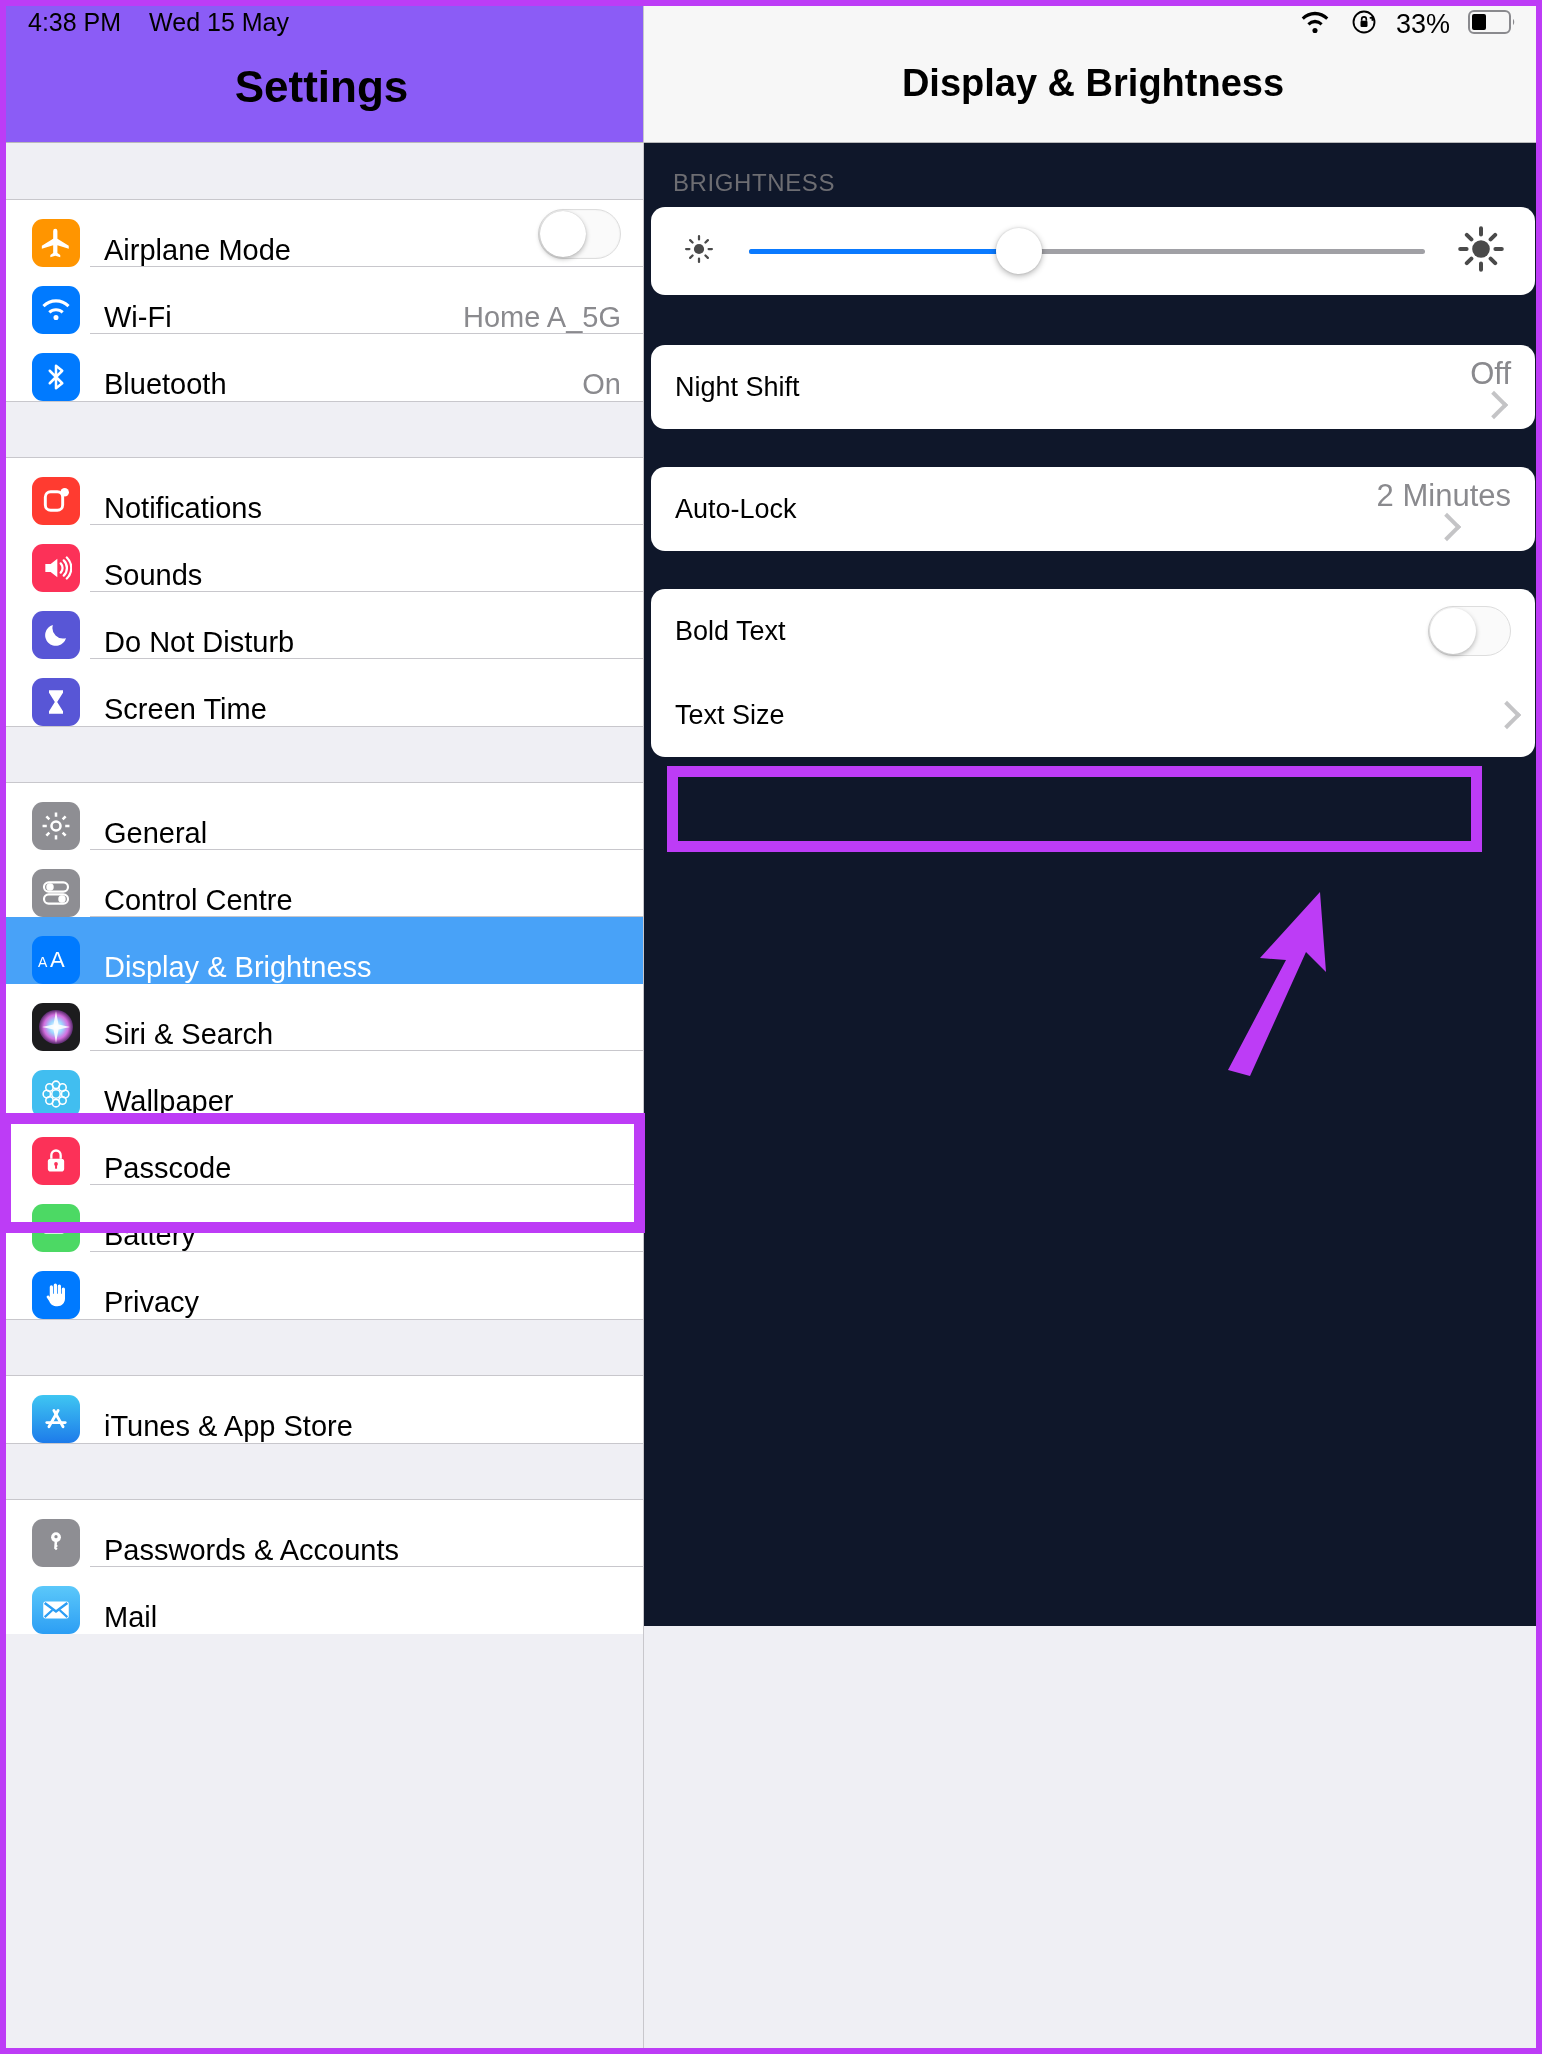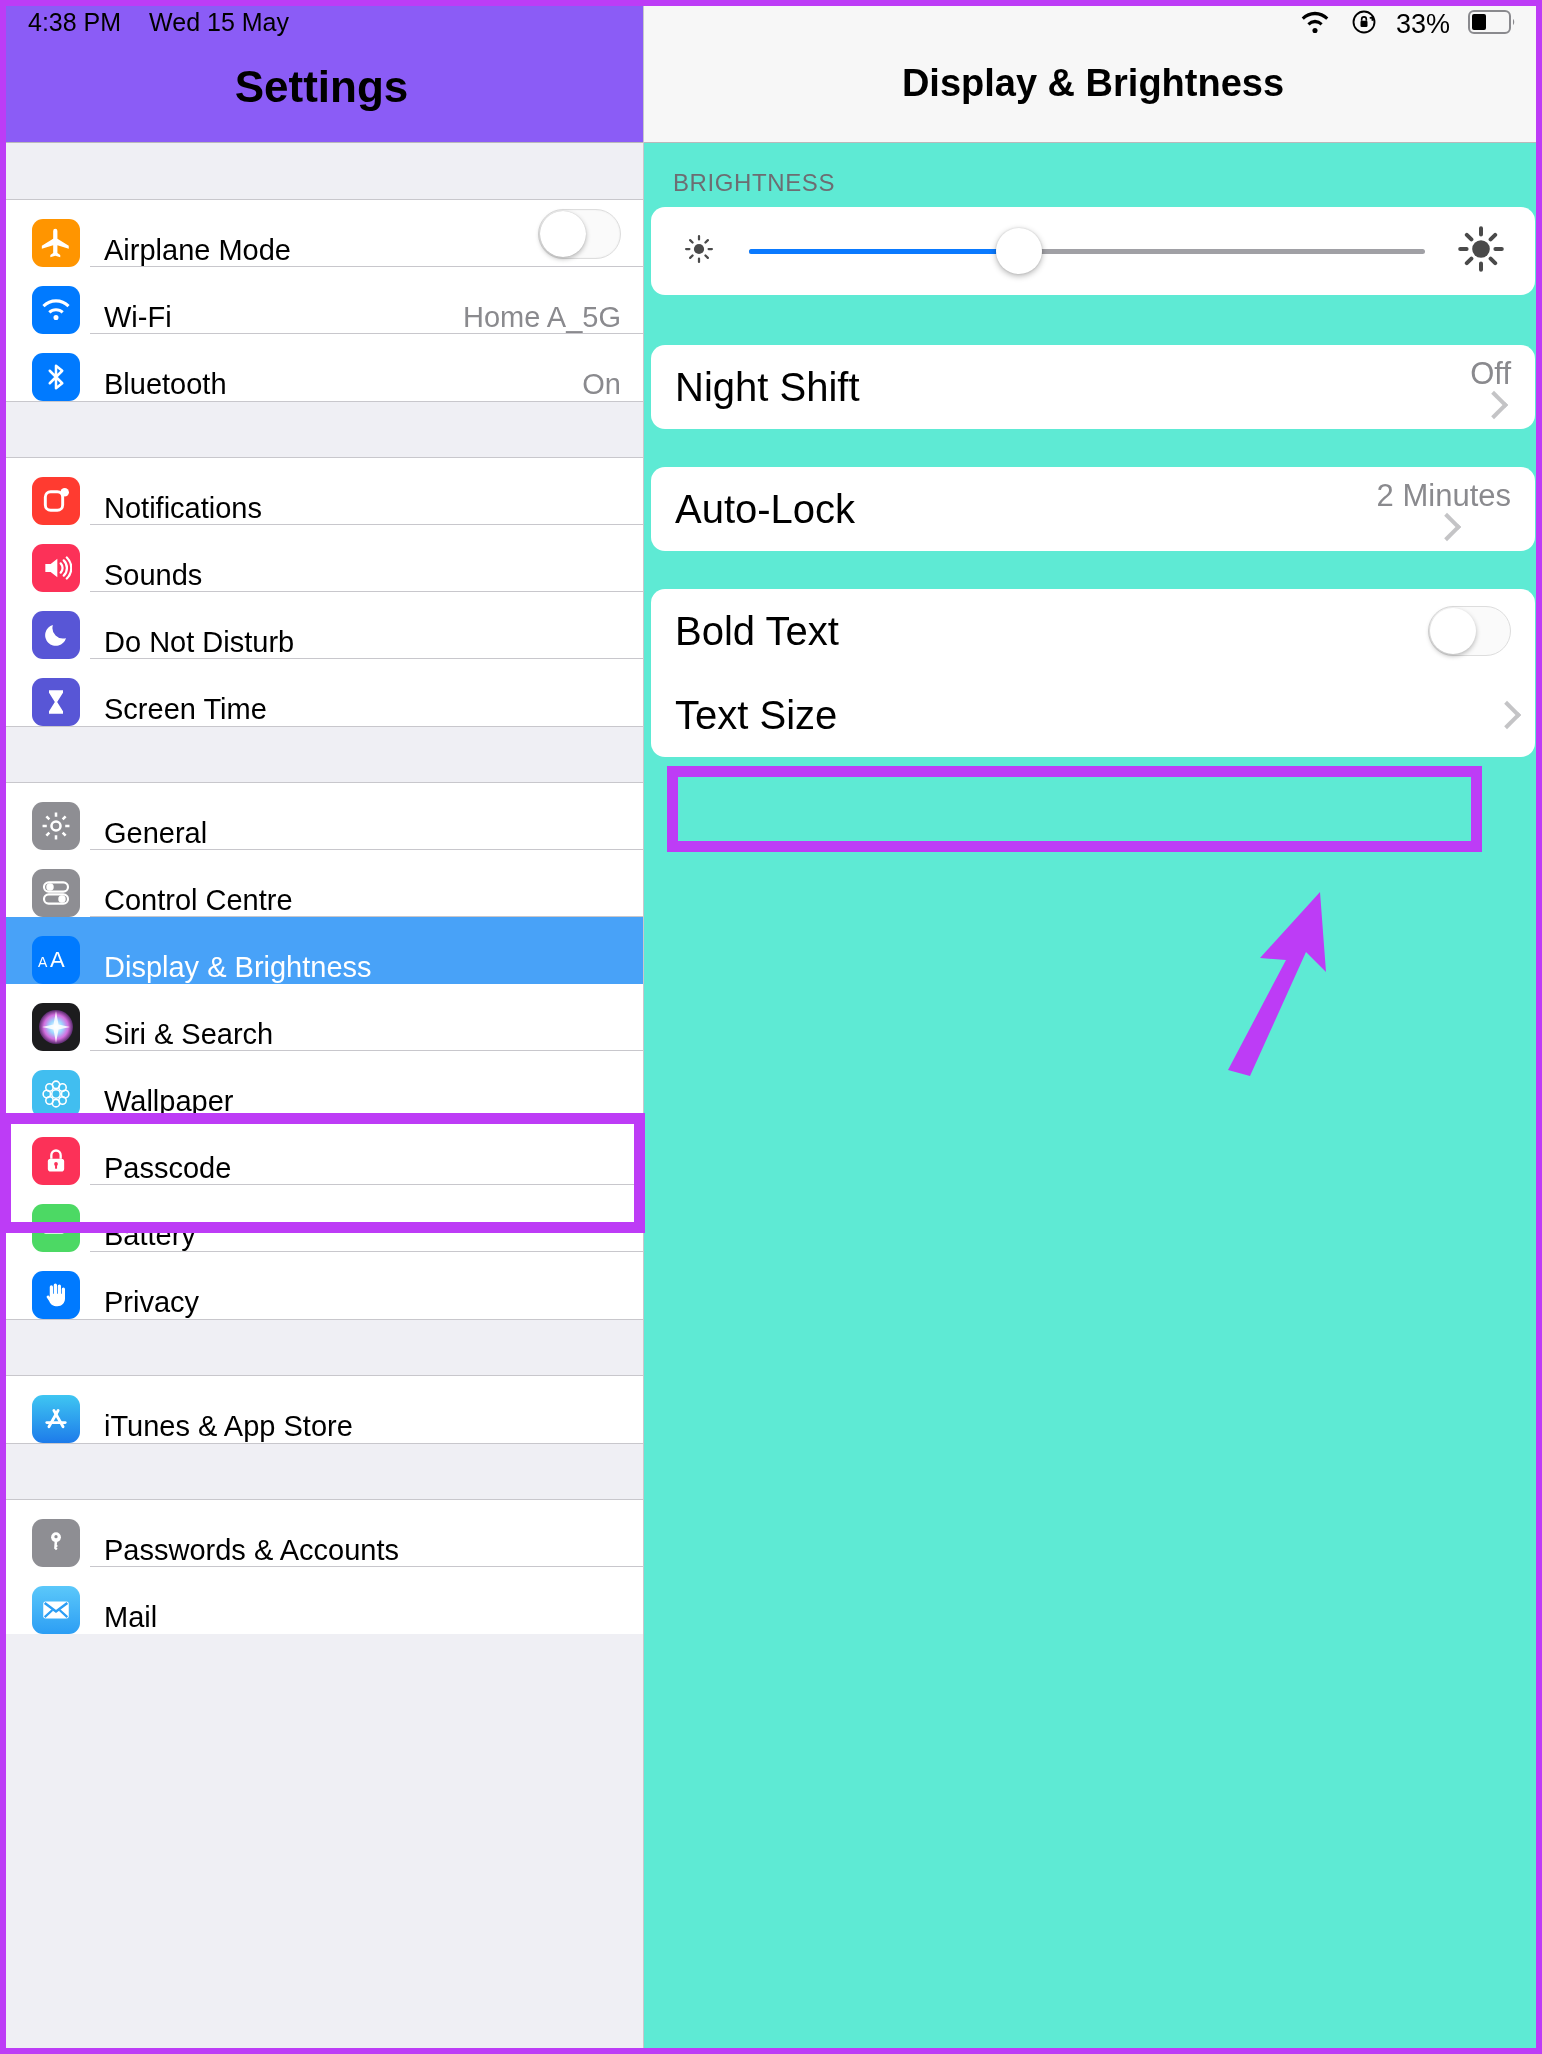--- a/index.html
+++ b/index.html
@@ -94,22 +94,22 @@
   .ios-toggle .knob {
     position: absolute; left: 1px; top: 1px;
     width: 46px; height: 46px; border-radius: 50%;
     background: #FFFFFF;
     box-shadow: 0 2px 5px rgba(0,0,0,0.28), 0 0 1px rgba(0,0,0,0.2);
   }
 
   
   #content {
     position: absolute; left: 644px; top: 0;
-    width: 898px; height: 2054px;
-    background: #5eead4;
+    width: 898px; height: 1626px;
+    background: #0f172a;
   }
   #content-header {
     height: 143px;
     background: #F7F7F7;
     border-bottom: 1px solid #B9B9BB;
     position: relative;
   }
   #statusbar-right {
     position: absolute; right: 26px; top: 8px;
     display: flex; align-items: center; gap: 18px;
@@ -130,21 +130,21 @@
     background: #FFFFFF;
     border-radius: 14px;
     overflow: hidden;
   }
   .c-row {
     position: relative;
     display: flex; align-items: center;
     height: 84px;
     padding: 0 24px;
   }
-  .c-label { font-size: 40px; color: #000; }
+  .c-label { font-size: 27px; color: #000; }
   .c-right {
     position: absolute; right: 24px;
     display: flex; align-items: center; gap: 0; flex-direction: column;
   }
   .c-value { font-size: 31px; color: #8A8A8E; }
   .chev {
     width: 14px; height: 26px; position: relative;
   }
   .chev::after {
     content: ""; position: absolute; left: 0; top: 3px;

